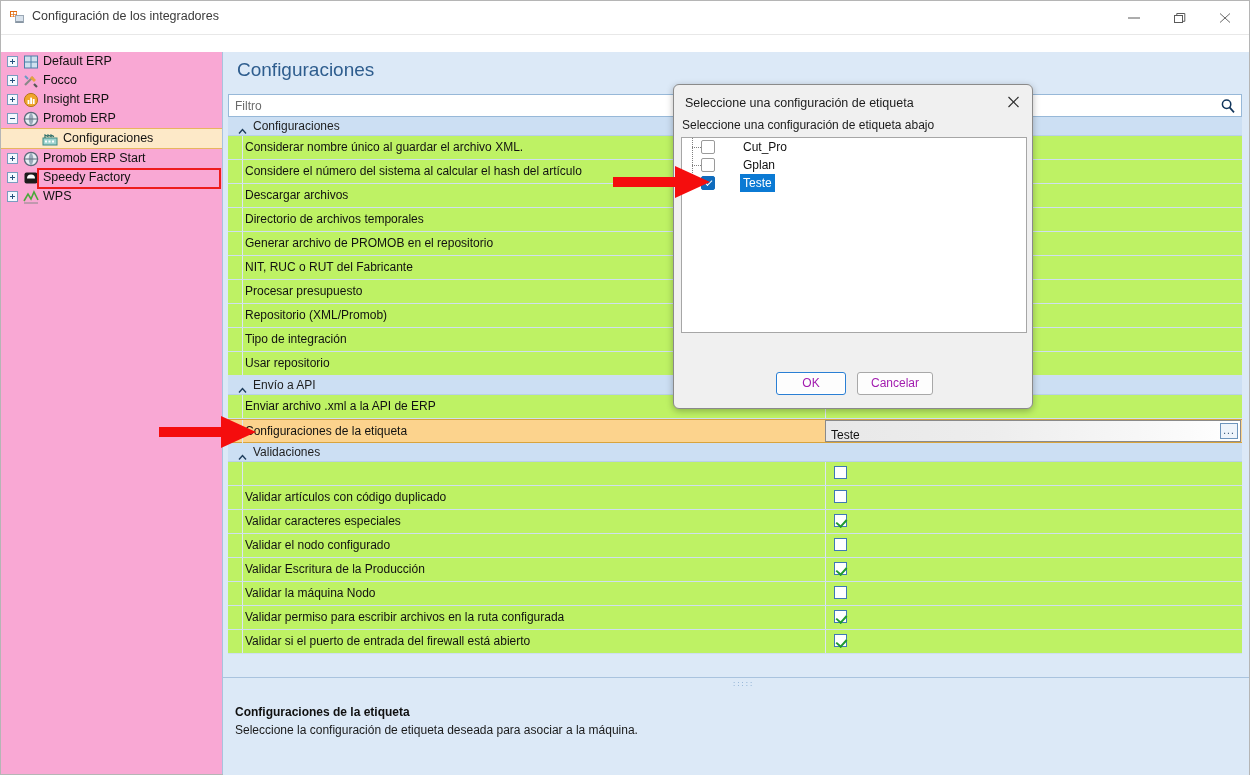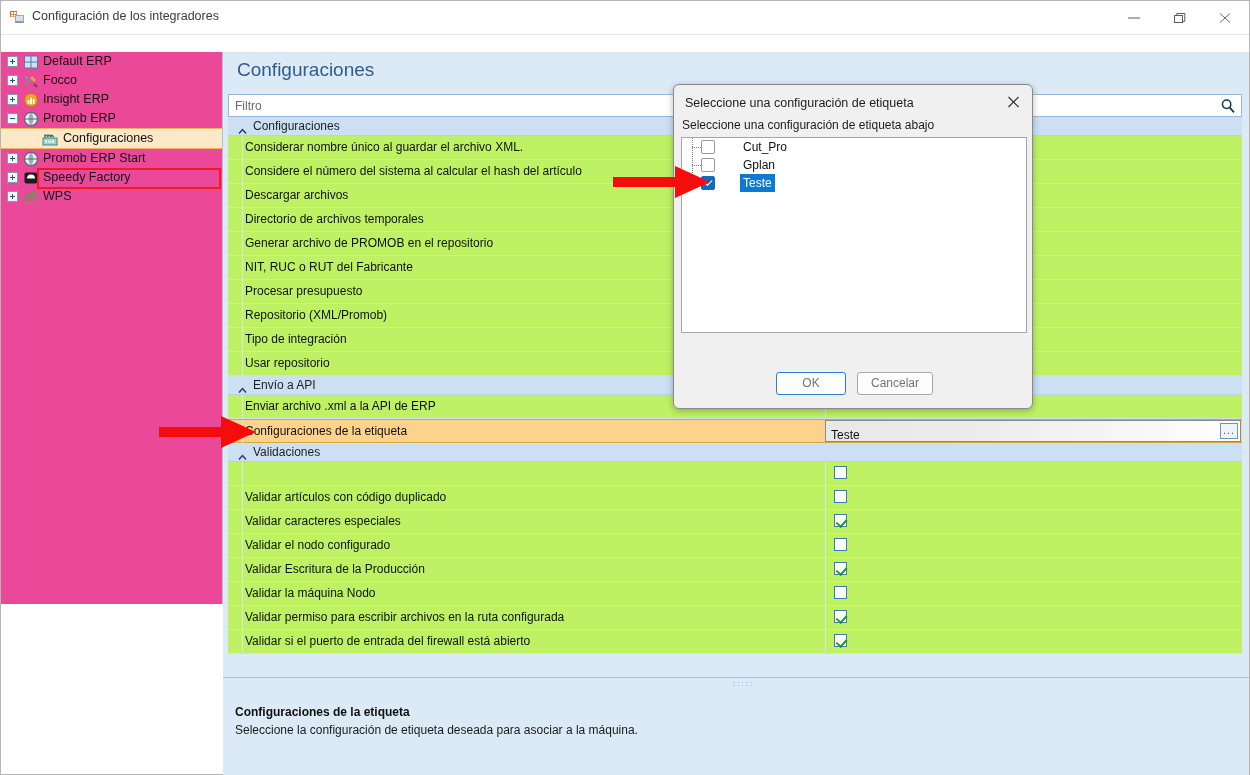--- a/index.html
+++ b/index.html
@@ -19,21 +19,21 @@
   .wbtn svg{position:absolute;left:15px;top:11px;}
   .wbtn.min{left:1110px;}
   .wbtn.max{left:1156px;}
   .wbtn.close{left:1202px;}
 
   
   .menubar{position:absolute;left:0;top:33px;width:1248px;height:18px;background:#fff;}
   .menu-item{position:absolute;left:12px;top:2px;font-size:12px;color:#222;padding:1px 5px;}
 
   
-  .leftpane{position:absolute;left:0;top:51px;width:221px;height:552px;background:#ec4899;border-right:1px solid #a9c3de;}
+  .leftpane{position:absolute;left:0;top:51px;width:221px;height:722px;background:#f9a8d4;border-right:1px solid #a9c3de;}
   .tree{position:absolute;left:0;top:0;width:221px;}
   .tnode{position:relative;height:19px;line-height:19px;white-space:nowrap;}
   .texp{position:absolute;left:6px;top:4px;width:11px;height:11px;border:1px solid #7a9cc0;background:#f4f9ff;box-sizing:border-box;}
   .texp:before{content:"";position:absolute;left:2px;top:4px;width:5px;height:1px;background:#26527d;}
   .texp.plus:after{content:"";position:absolute;left:4px;top:2px;width:1px;height:5px;background:#26527d;}
   .tico{position:absolute;top:2px;width:16px;height:16px;}
   .tlbl{position:absolute;font-size:12.5px;color:#111;}
   .tnode.child .tico{left:41px;}
   .tnode.child .tlbl{left:62px;}
   .tnode.root .tico{left:22px;}
@@ -89,21 +89,21 @@
   .li .tline-v{position:absolute;left:10px;top:0;width:1px;height:18px;
       background-image:linear-gradient(to bottom,#808080 50%,transparent 50%);background-size:1px 2px;}
   .li .tline-h{position:absolute;left:10px;top:9px;width:9px;height:1px;
       background-image:linear-gradient(to right,#808080 50%,transparent 50%);background-size:2px 1px;}
   .li.last .tline-v{height:9px;}
   .li .lcb{position:absolute;left:19px;top:2px;width:14px;height:14px;border:1px solid #9a9a9a;background:#fff;border-radius:2px;box-sizing:border-box;}
   .li .lcb.on{background:#0f6cbd;border-color:#0f6cbd;}
   .li .lcb.on:after{content:"";position:absolute;left:3px;top:3px;width:6px;height:3px;border:solid #fff;border-width:0 0 1.6px 1.6px;transform:rotate(-45deg);}
   .li .ltxt{position:absolute;left:58px;top:0;font-size:12px;color:#111;padding:0 3px;}
   .li.sel .ltxt{background:#0b7ad4;color:#fff;}
-  .dlg-btn{position:absolute;top:287px;height:23px;font-size:12px;color:#737373;text-align:center;line-height:21px;
+  .dlg-btn{position:absolute;top:287px;height:23px;font-size:12px;color:#a21caf;text-align:center;line-height:21px;
      background:#fdfdfd;border:1px solid #a8a8a8;border-radius:3px;box-sizing:border-box;}
   .dlg-btn.ok{left:102px;width:70px;border-color:#2a7fd4;box-shadow:inset 0 0 0 1px #fff;}
   .dlg-btn.cancel{left:183px;width:76px;}
 
   
   .arrow{position:absolute;z-index:60;}
 </style>
 </head>
 <body>
 

